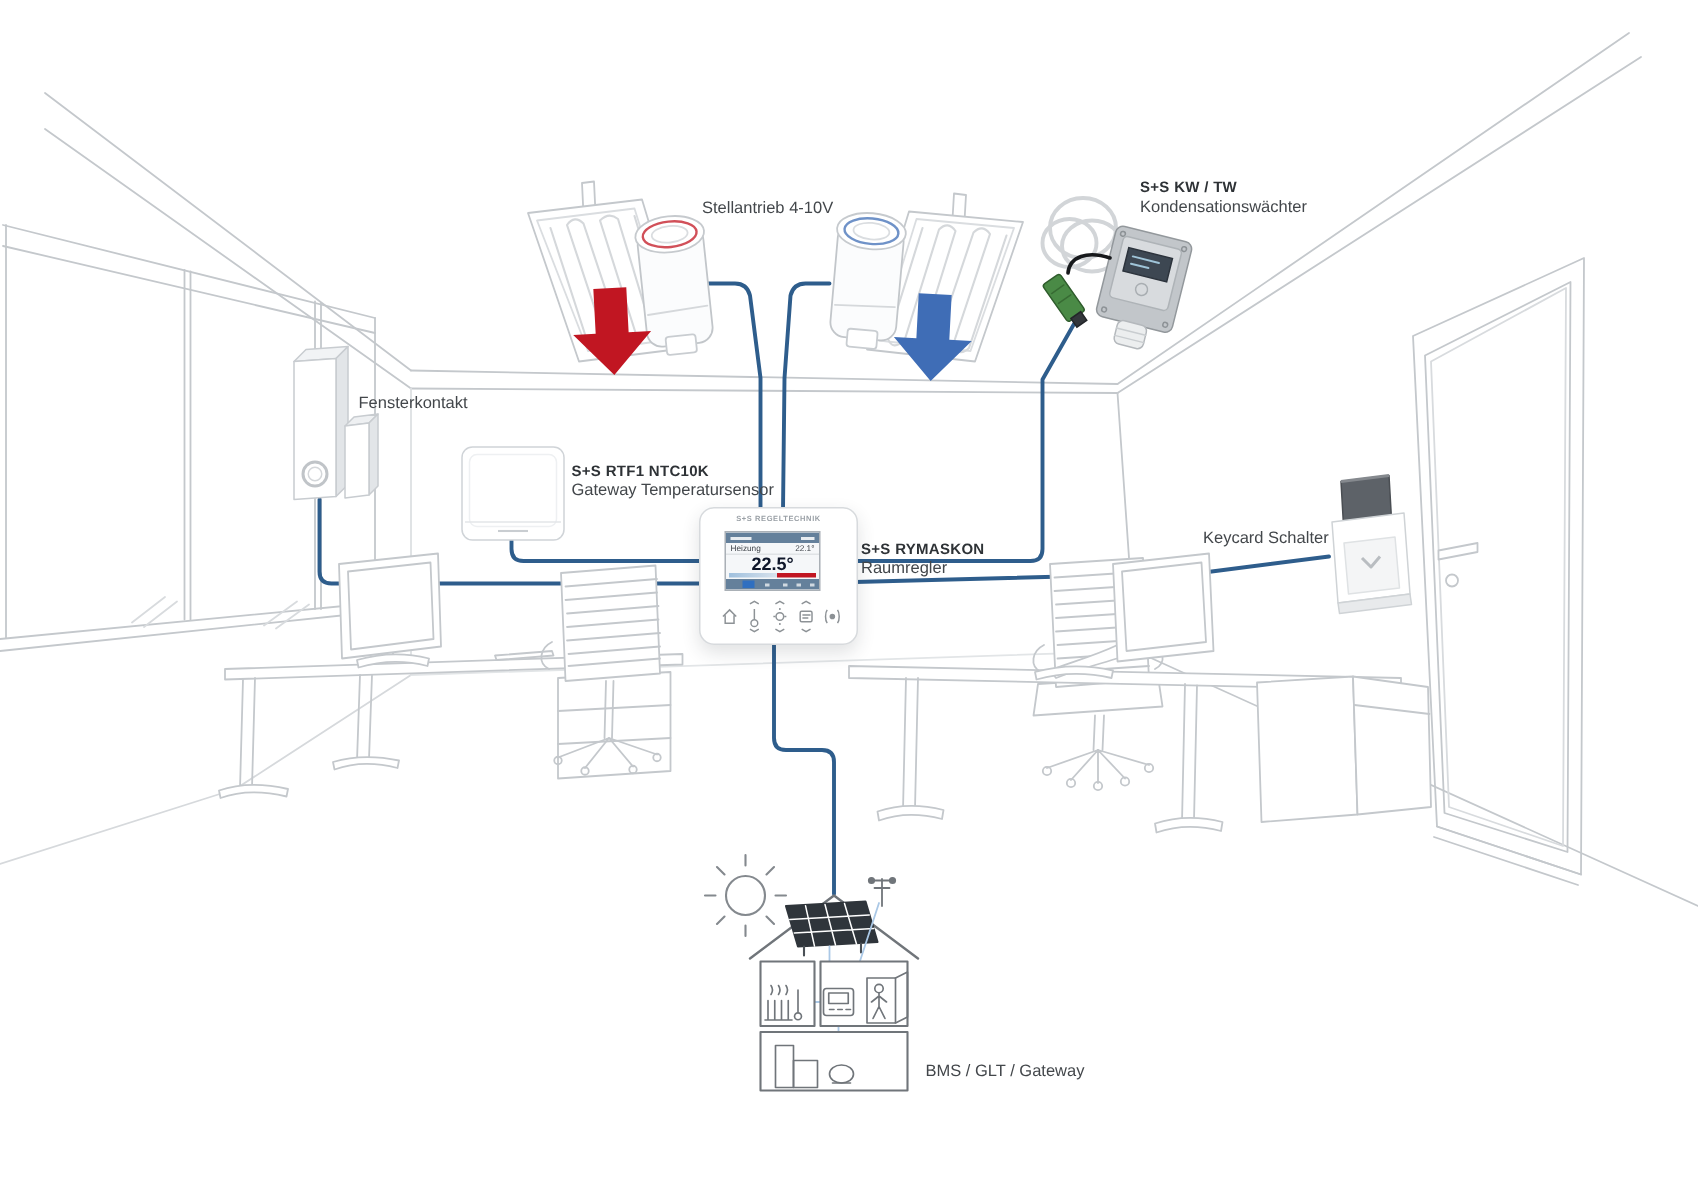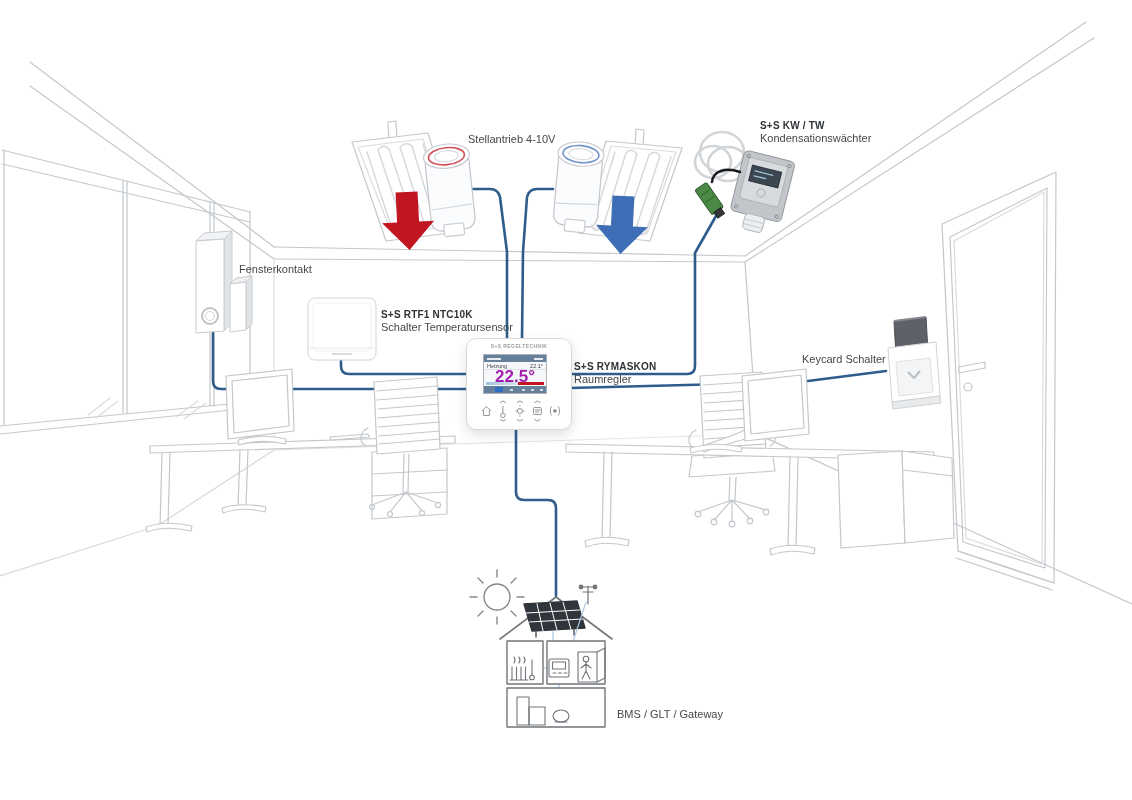--- a/index.html
+++ b/index.html
@@ -13,21 +13,21 @@
   #thermostat{position:absolute;left:466px;top:338px;width:104px;height:90px;background:#fff;
     border:1px solid #d7dadd;border-radius:10px;box-shadow:0 5px 12px rgba(40,50,60,.14);}
   #thermo-brand{position:absolute;left:0;right:0;top:4px;text-align:center;font-size:5px;
     letter-spacing:.4px;color:#9aa0a6;font-weight:bold;}
   #screen{position:absolute;left:16px;top:15px;width:64px;height:40px;background:#f5f7f9;
     border:1px solid #aab0b6;box-sizing:border-box;overflow:hidden;}
   #scr-head{height:7px;background:#64809b;position:relative;}
   #scr-head .dash{position:absolute;top:2.5px;height:2px;background:rgba(255,255,255,.85);}
   #scr-mode{display:flex;justify-content:space-between;align-items:center;font-size:5.5px;
     color:#3a3f45;padding:1px 3px 0 3px;border-bottom:1px solid #e0e3e6;}
-  #scr-temp{text-align:center;font-size:17px;font-weight:bold;color:#a21caf;line-height:13px;}
+  #scr-temp{text-align:center;font-size:12px;font-weight:bold;color:#0f172a;line-height:13px;}
   #scr-bar{position:absolute;left:2px;right:2px;bottom:8px;height:3px;display:flex;}
   #scr-bar .cold{flex:0 0 55%;background:linear-gradient(to right,#9fc0de,#d8e2ec);}
   #scr-bar .hot{flex:1;background:#c11622;}
   #scr-foot{position:absolute;left:0;right:0;bottom:0;height:7px;background:#64809b;}
   #scr-foot .chip{position:absolute;left:11px;top:1px;width:8px;height:5px;background:#2f6fc0;}
   #scr-foot .dot{position:absolute;top:2.5px;width:3px;height:2px;background:rgba(255,255,255,.7);}
   #thermo-buttons{position:absolute;left:10px;right:8px;top:60px;height:24px;display:flex;
     align-items:center;}
   #thermo-buttons .sp{flex:1;}
   #thermo-buttons svg{display:block;margin:0 2.5px;}
@@ -292,21 +292,21 @@
   </div>
   <div class="label" style="left:760px;top:119px;">
     <span class="t">S+S KW / TW</span>
     <span class="s">Kondensationswächter</span>
   </div>
   <div class="label" style="left:239px;top:263px;text-align:right;">
     <span>Fensterkontakt</span>
   </div>
   <div class="label" style="left:381px;top:308px;">
     <span class="t">S+S RTF1 NTC10K</span>
-    <span class="s">Schalter Temperatursensor</span>
+    <span class="s">Gateway Temperatursensor</span>
   </div>
   <div class="label" style="left:574px;top:360px;">
     <span class="t">S+S RYMASKON</span>
     <span class="s">Raumregler</span>
   </div>
   <div class="label" style="left:802px;top:353px;">
     <span>Keycard Schalter</span>
   </div>
   <div class="label" style="left:617px;top:708px;text-align:center;">
     <span>BMS / GLT / Gateway</span>

